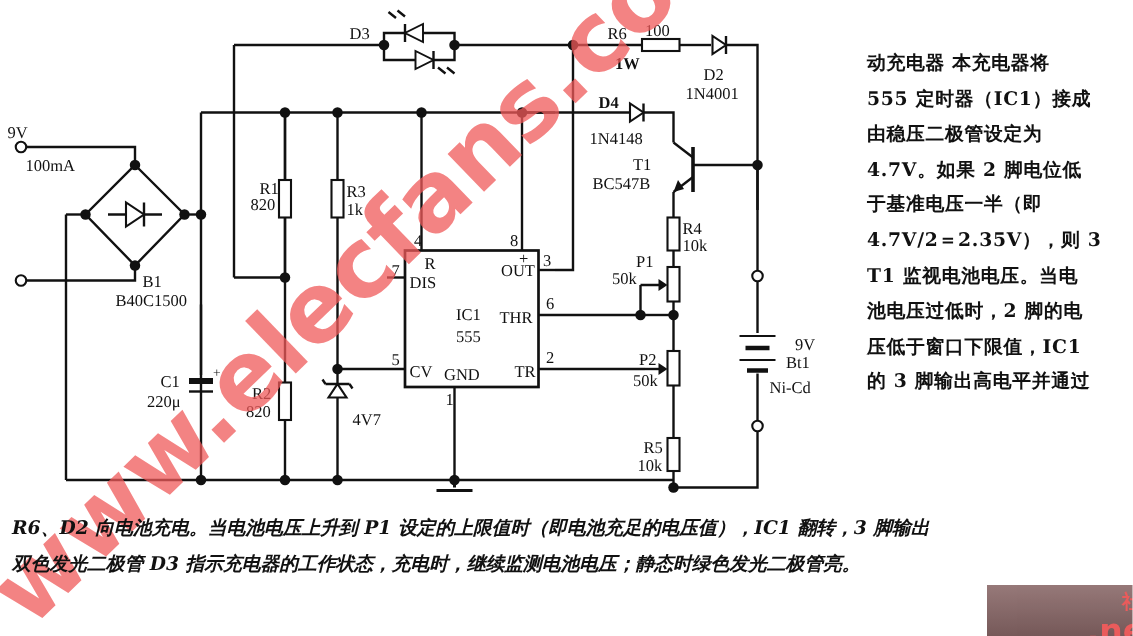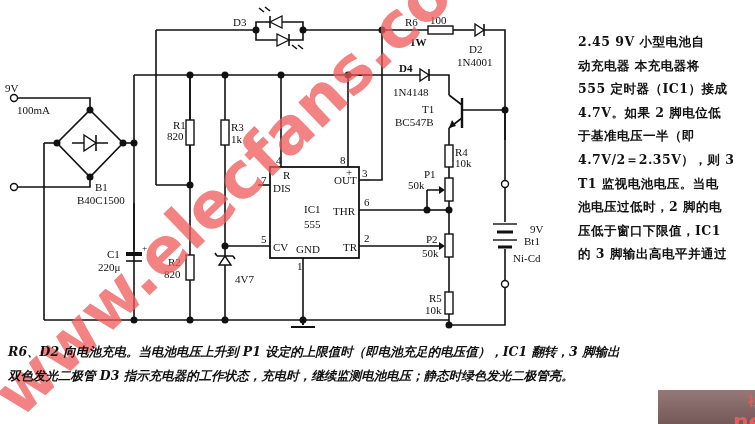--- a/index.html
+++ b/index.html
@@ -238,23 +238,23 @@
   <circle class="dot" cx="225" cy="320" r="3.5"></circle>
   <circle class="dot" cx="303" cy="320" r="3.5"></circle>
   <path class="wire" d="M303 320 V325 M291 327 H315" style="stroke-width:2"></path>
 </svg>
 
 <svg class="watermark" width="755" height="424" viewBox="0 0 755 424">
   <text class="wm-text" transform="translate(20,420) rotate(-44)">www.elecfans.com</text>
 </svg>
 
 <div class="side-text">
-  <span class="side-line">2.45    9V 小型电池自</span>
   <span class="side-line">动充电器    本充电器将</span>
   <span class="side-line">555 定时器（IC1）接成</span>
+  <span class="side-line">由稳压二极管设定为</span>
   <span class="side-line">4.7V。如果 2 脚电位低</span>
   <span class="side-line">于基准电压一半（即</span>
   <span class="side-line">4.7V/2＝2.35V），则 3</span>
   <span class="side-line">T1 监视电池电压。当电</span>
   <span class="side-line">池电压过低时，2 脚的电</span>
   <span class="side-line">压低于窗口下限值，IC1</span>
   <span class="side-line">的 3 脚输出高电平并通过</span>
 </div>
 
 <div class="bottom-text">

